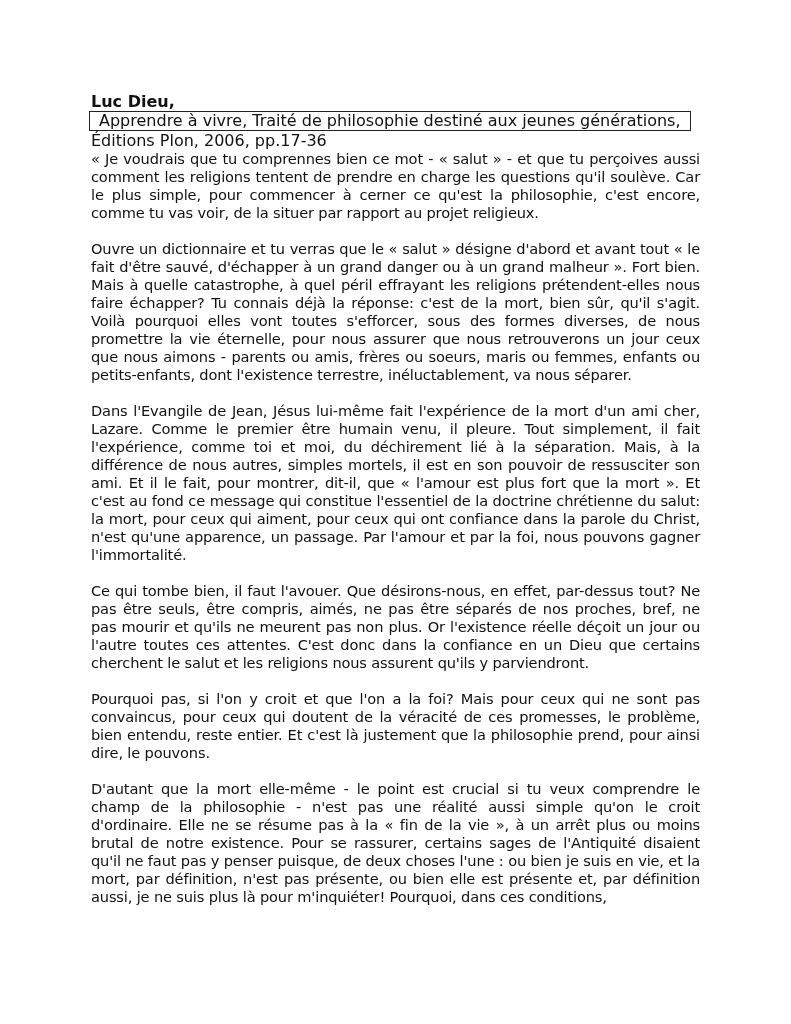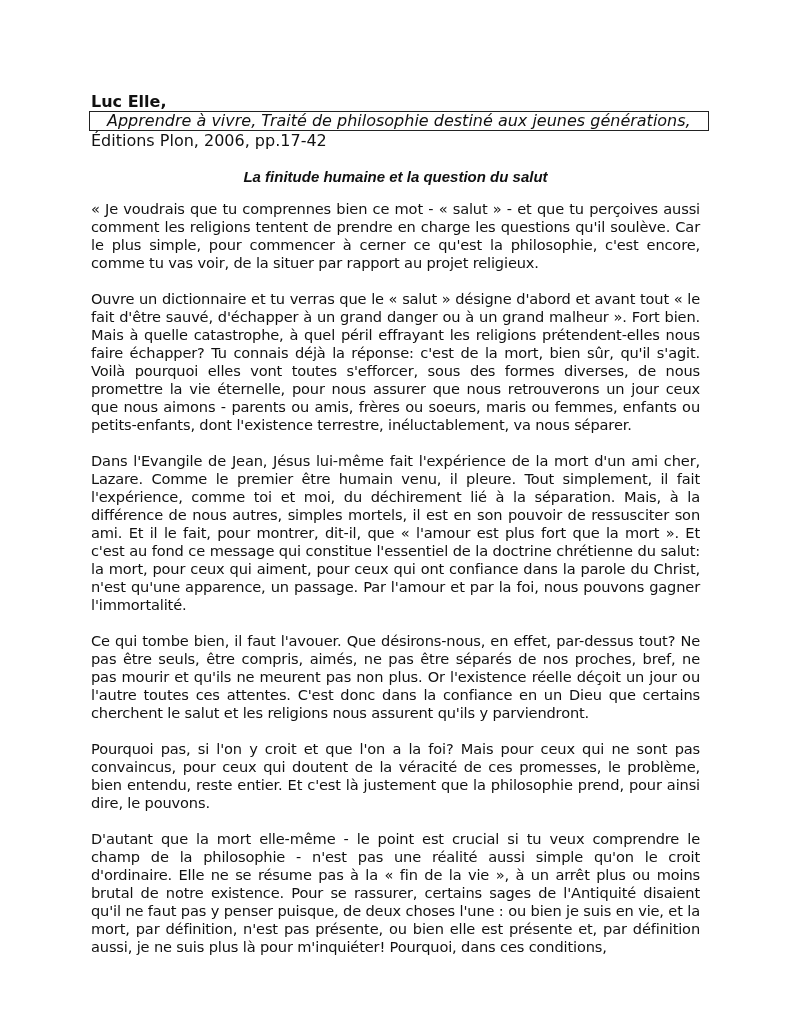--- a/index.html
+++ b/index.html
@@ -22,25 +22,24 @@
       width: 609px;
     }
     .author {
       font-weight: bold;
       font-size: 16px;
       line-height: 19px;
       margin: 0;
     }
     .book-title {
       display: inline-block;
-      font-style: italic;
       font-size: 16px;
       line-height: 18px;
       border: 1.5px solid #222;
-      padding: 0 17px;
+      padding: 0 9px;
       margin-left: -2px;
       white-space: nowrap;
     }
     .publisher {
       font-size: 16px;
       line-height: 19px;
       margin: 0;
     }
     .section-title {
       font-family: "Liberation Sans", sans-serif;
@@ -55,27 +54,26 @@
       line-height: 18px;
       text-align: justify;
       margin: 0 0 18px 0;
       letter-spacing: -0.15px;
     }
   </style>
 </head>
 <body>
 
 <div class="page">
-  <div class="author">Luc Elle,</div>
+  <div class="author">Luc Dieu,</div>
   <div>
     <span class="book-title">Apprendre à vivre, Traité de philosophie destiné aux jeunes générations,</span>
   </div>
-  <div class="publisher">Éditions Plon, 2006, pp.17-42</div>
+  <div class="publisher">Éditions Plon, 2006, pp.17-36</div>
 
-  <div class="section-title">La finitude humaine et la question du salut</div>
 
   <p class="body">« Je voudrais que tu comprennes bien ce mot - « salut » - et que tu perçoives aussi comment les religions tentent de prendre en charge les questions qu'il soulève. Car le plus simple, pour commencer à cerner ce qu'est la philosophie, c'est encore, comme tu vas voir, de la situer par rapport au projet religieux.</p>
   <p class="body">Ouvre un dictionnaire et tu verras que le « salut » désigne d'abord et avant tout « le fait d'être sauvé, d'échapper à un grand danger ou à un grand malheur ». Fort bien. Mais à quelle catastrophe, à quel péril effrayant les religions prétendent-elles nous faire échapper? Tu connais déjà la réponse: c'est de la mort, bien sûr, qu'il s'agit. Voilà pourquoi elles vont toutes s'efforcer, sous des formes diverses, de nous promettre la vie éternelle, pour nous assurer que nous retrouverons un jour ceux que nous aimons - parents ou amis, frères ou soeurs, maris ou femmes, enfants ou petits-enfants, dont l'existence terrestre, inéluctablement, va nous séparer.</p>
   <p class="body">Dans l'Evangile de Jean, Jésus lui-même fait l'expérience de la mort d'un ami cher, Lazare. Comme le premier être humain venu, il pleure. Tout simplement, il fait l'expérience, comme toi et moi, du déchirement lié à la séparation. Mais, à la différence de nous autres, simples mortels, il est en son pouvoir de ressusciter son ami. Et il le fait, pour montrer, dit-il, que « l'amour est plus fort que la mort ». Et c'est au fond ce message qui constitue l'essentiel de la doctrine chrétienne du salut: la mort, pour ceux qui aiment, pour ceux qui ont confiance dans la parole du Christ, n'est qu'une apparence, un passage. Par l'amour et par la foi, nous pouvons gagner l'immortalité.</p>
   <p class="body">Ce qui tombe bien, il faut l'avouer. Que désirons-nous, en effet, par-dessus tout? Ne pas être seuls, être compris, aimés, ne pas être séparés de nos proches, bref, ne pas mourir et qu'ils ne meurent pas non plus. Or l'existence réelle déçoit un jour ou l'autre toutes ces attentes. C'est donc dans la confiance en un Dieu que certains cherchent le salut et les religions nous assurent qu'ils y parviendront.</p>
   <p class="body">Pourquoi pas, si l'on y croit et que l'on a la foi? Mais pour ceux qui ne sont pas convaincus, pour ceux qui doutent de la véracité de ces promesses, le problème, bien entendu, reste entier. Et c'est là justement que la philosophie prend, pour ainsi dire, le pouvons.</p>
   <p class="body">D'autant que la mort elle-même - le point est crucial si tu veux comprendre le champ de la philosophie - n'est pas une réalité aussi simple qu'on le croit d'ordinaire. Elle ne se résume pas à la « fin de la vie », à un arrêt plus ou moins brutal de notre existence. Pour se rassurer, certains sages de l'Antiquité disaient qu'il ne faut pas y penser puisque, de deux choses l'une : ou bien je suis en vie, et la mort, par définition, n'est pas présente, ou bien elle est présente et, par définition aussi, je ne suis plus là pour m'inquiéter! Pourquoi, dans ces conditions,</p>
 </div>
 
 </body></html>

